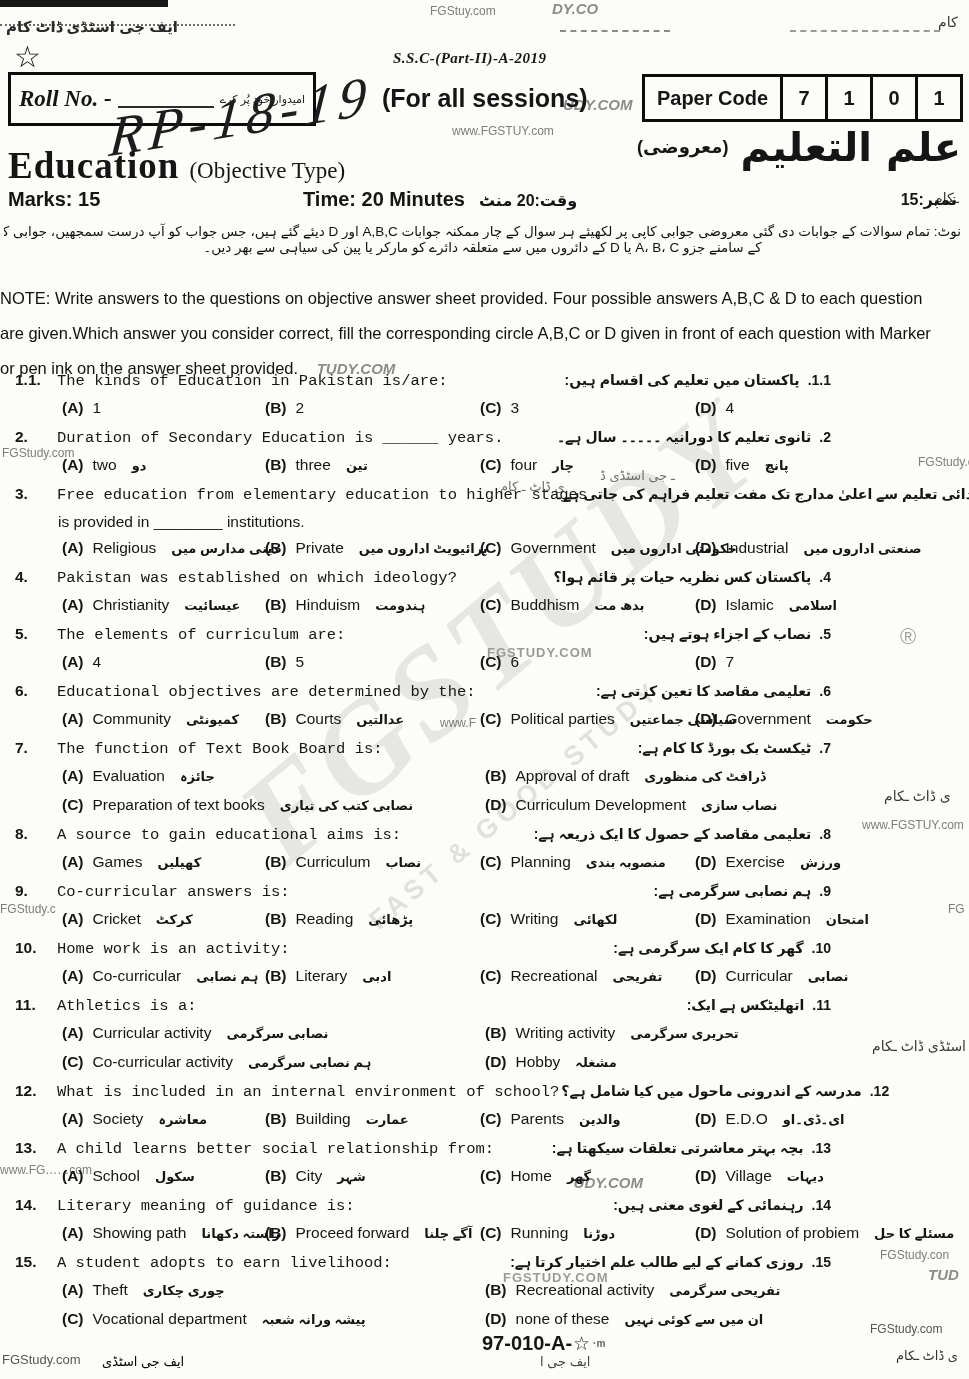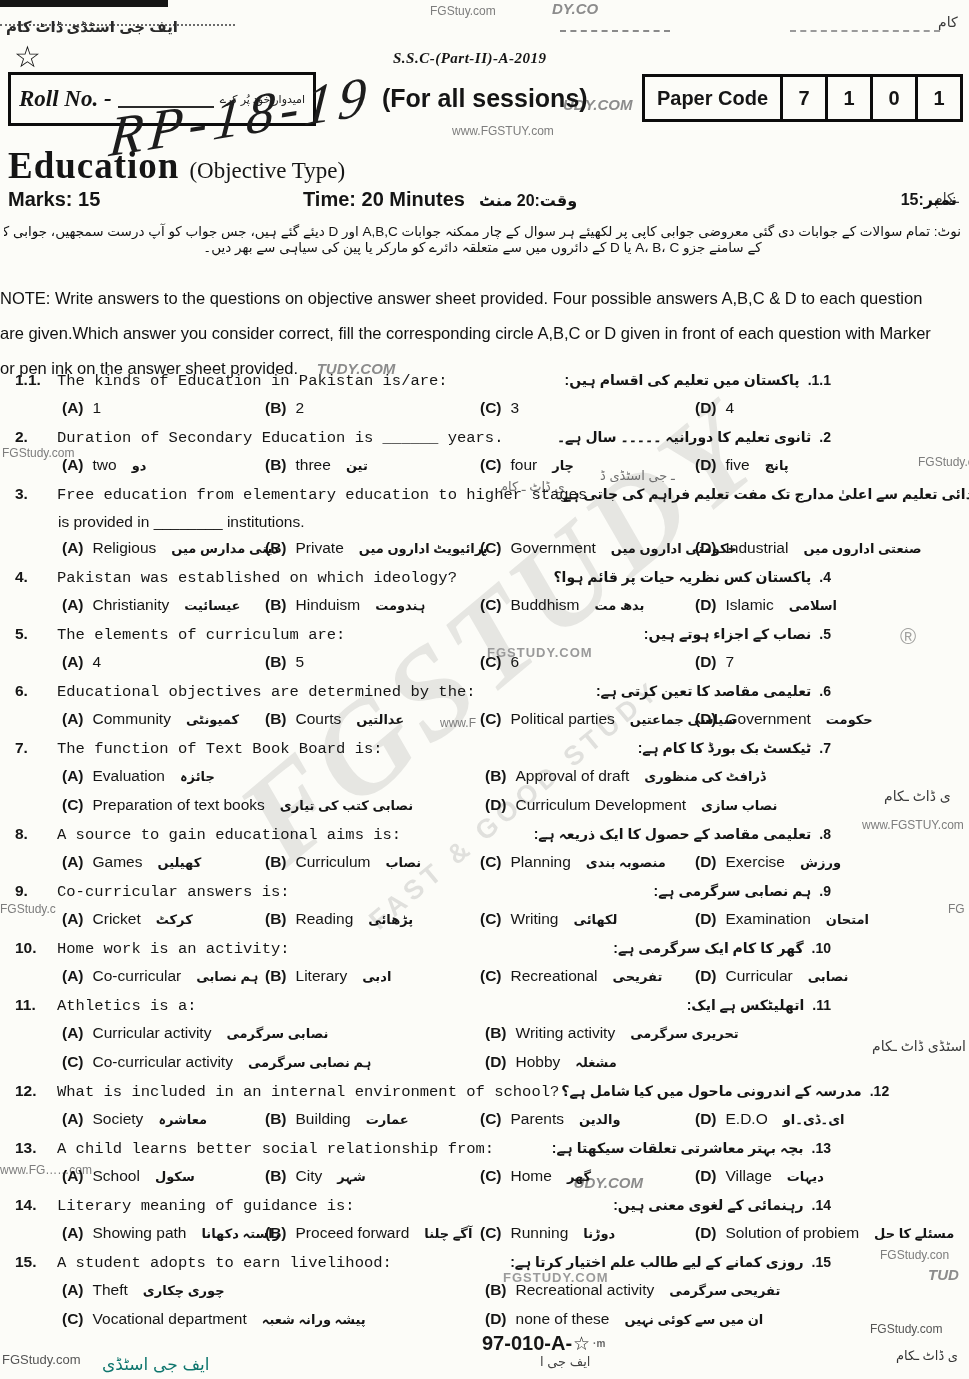--- a/index.html
+++ b/index.html
@@ -65,21 +65,21 @@
         font-size:14px;font-weight:bold;padding-left:2px;max-width:420px;white-space:nowrap;}
   .q-num-ur{direction:ltr;unicode-bidi:embed;font-weight:bold;}
   .opts{display:grid;padding-left:62px;font-size:15.5px;}
   .opts.row4{grid-template-columns:203px 215px 215px 1fr;}
   .opts.grid2{grid-template-columns:423px 1fr;}
   .opt{display:flex;align-items:baseline;height:29px;white-space:nowrap;}
   .opt-label{font-weight:bold;margin-right:9px;}
   .opt-ur{margin-left:15px;font-size:13px;font-weight:bold;direction:rtl;}
   
   .f-left-www{left:2px;top:1352px;font-size:13px;color:#555;}
-  .f-left-ur{left:102px;top:1354px;font-size:17px;color:#0f766e;direction:rtl;}
+  .f-left-ur{left:102px;top:1354px;font-size:13px;color:#000000;direction:rtl;}
   .f-code{left:482px;top:1332px;display:flex;align-items:center;font-size:20px;font-weight:bold;}
   .f-code .fstar{font-size:19px;margin-left:1px;}
   .f-code .fm{font-size:10px;color:#666;margin-left:3px;}
   .f-center-ur{left:540px;top:1354px;font-size:13px;color:#444;direction:rtl;}
   .f-right-www{left:870px;top:1322px;font-size:12px;color:#555;}
   .f-right-ur{left:896px;top:1348px;font-size:13px;color:#333;direction:rtl;}
 </style>
 </head>
 <body>
 
@@ -140,20 +140,24 @@
         <div class="pc-cell pc-digit">0</div>
         <div class="pc-cell pc-digit">1</div>
       </div>
   </div>
 
   <div class="abs edu">
     <span class="edu-main">Education</span>
     <span class="edu-sub">(Objective Type)</span>
   </div>
 
+  <div class="abs title-ur">
+    <span class="t-ur-type">(معروضی)</span>
+    <span class="t-ur-main">علم التعلیم</span>
+  </div>
 
   <div class="abs marks">Marks: 15</div>
   <div class="abs timewrap">
     <span class="time-en">Time: 20 Minutes</span>
     <span class="time-ur">وقت:20 منٹ</span>
   </div>
   <div class="abs marks-ur">نمبر:15</div>
 
   <div class="abs note-ur">
     <div class="note-ur-l1">نوٹ: تمام سوالات کے جوابات دی گئی معروضی جوابی کاپی پر لکھیئے ہر سوال کے چار ممکنہ جوابات A,B,C اور D دیئے گئے ہیں، جس جواب کو آپ درست سمجھیں، جوابی کاپی پر اس سوال نمبر</div>

